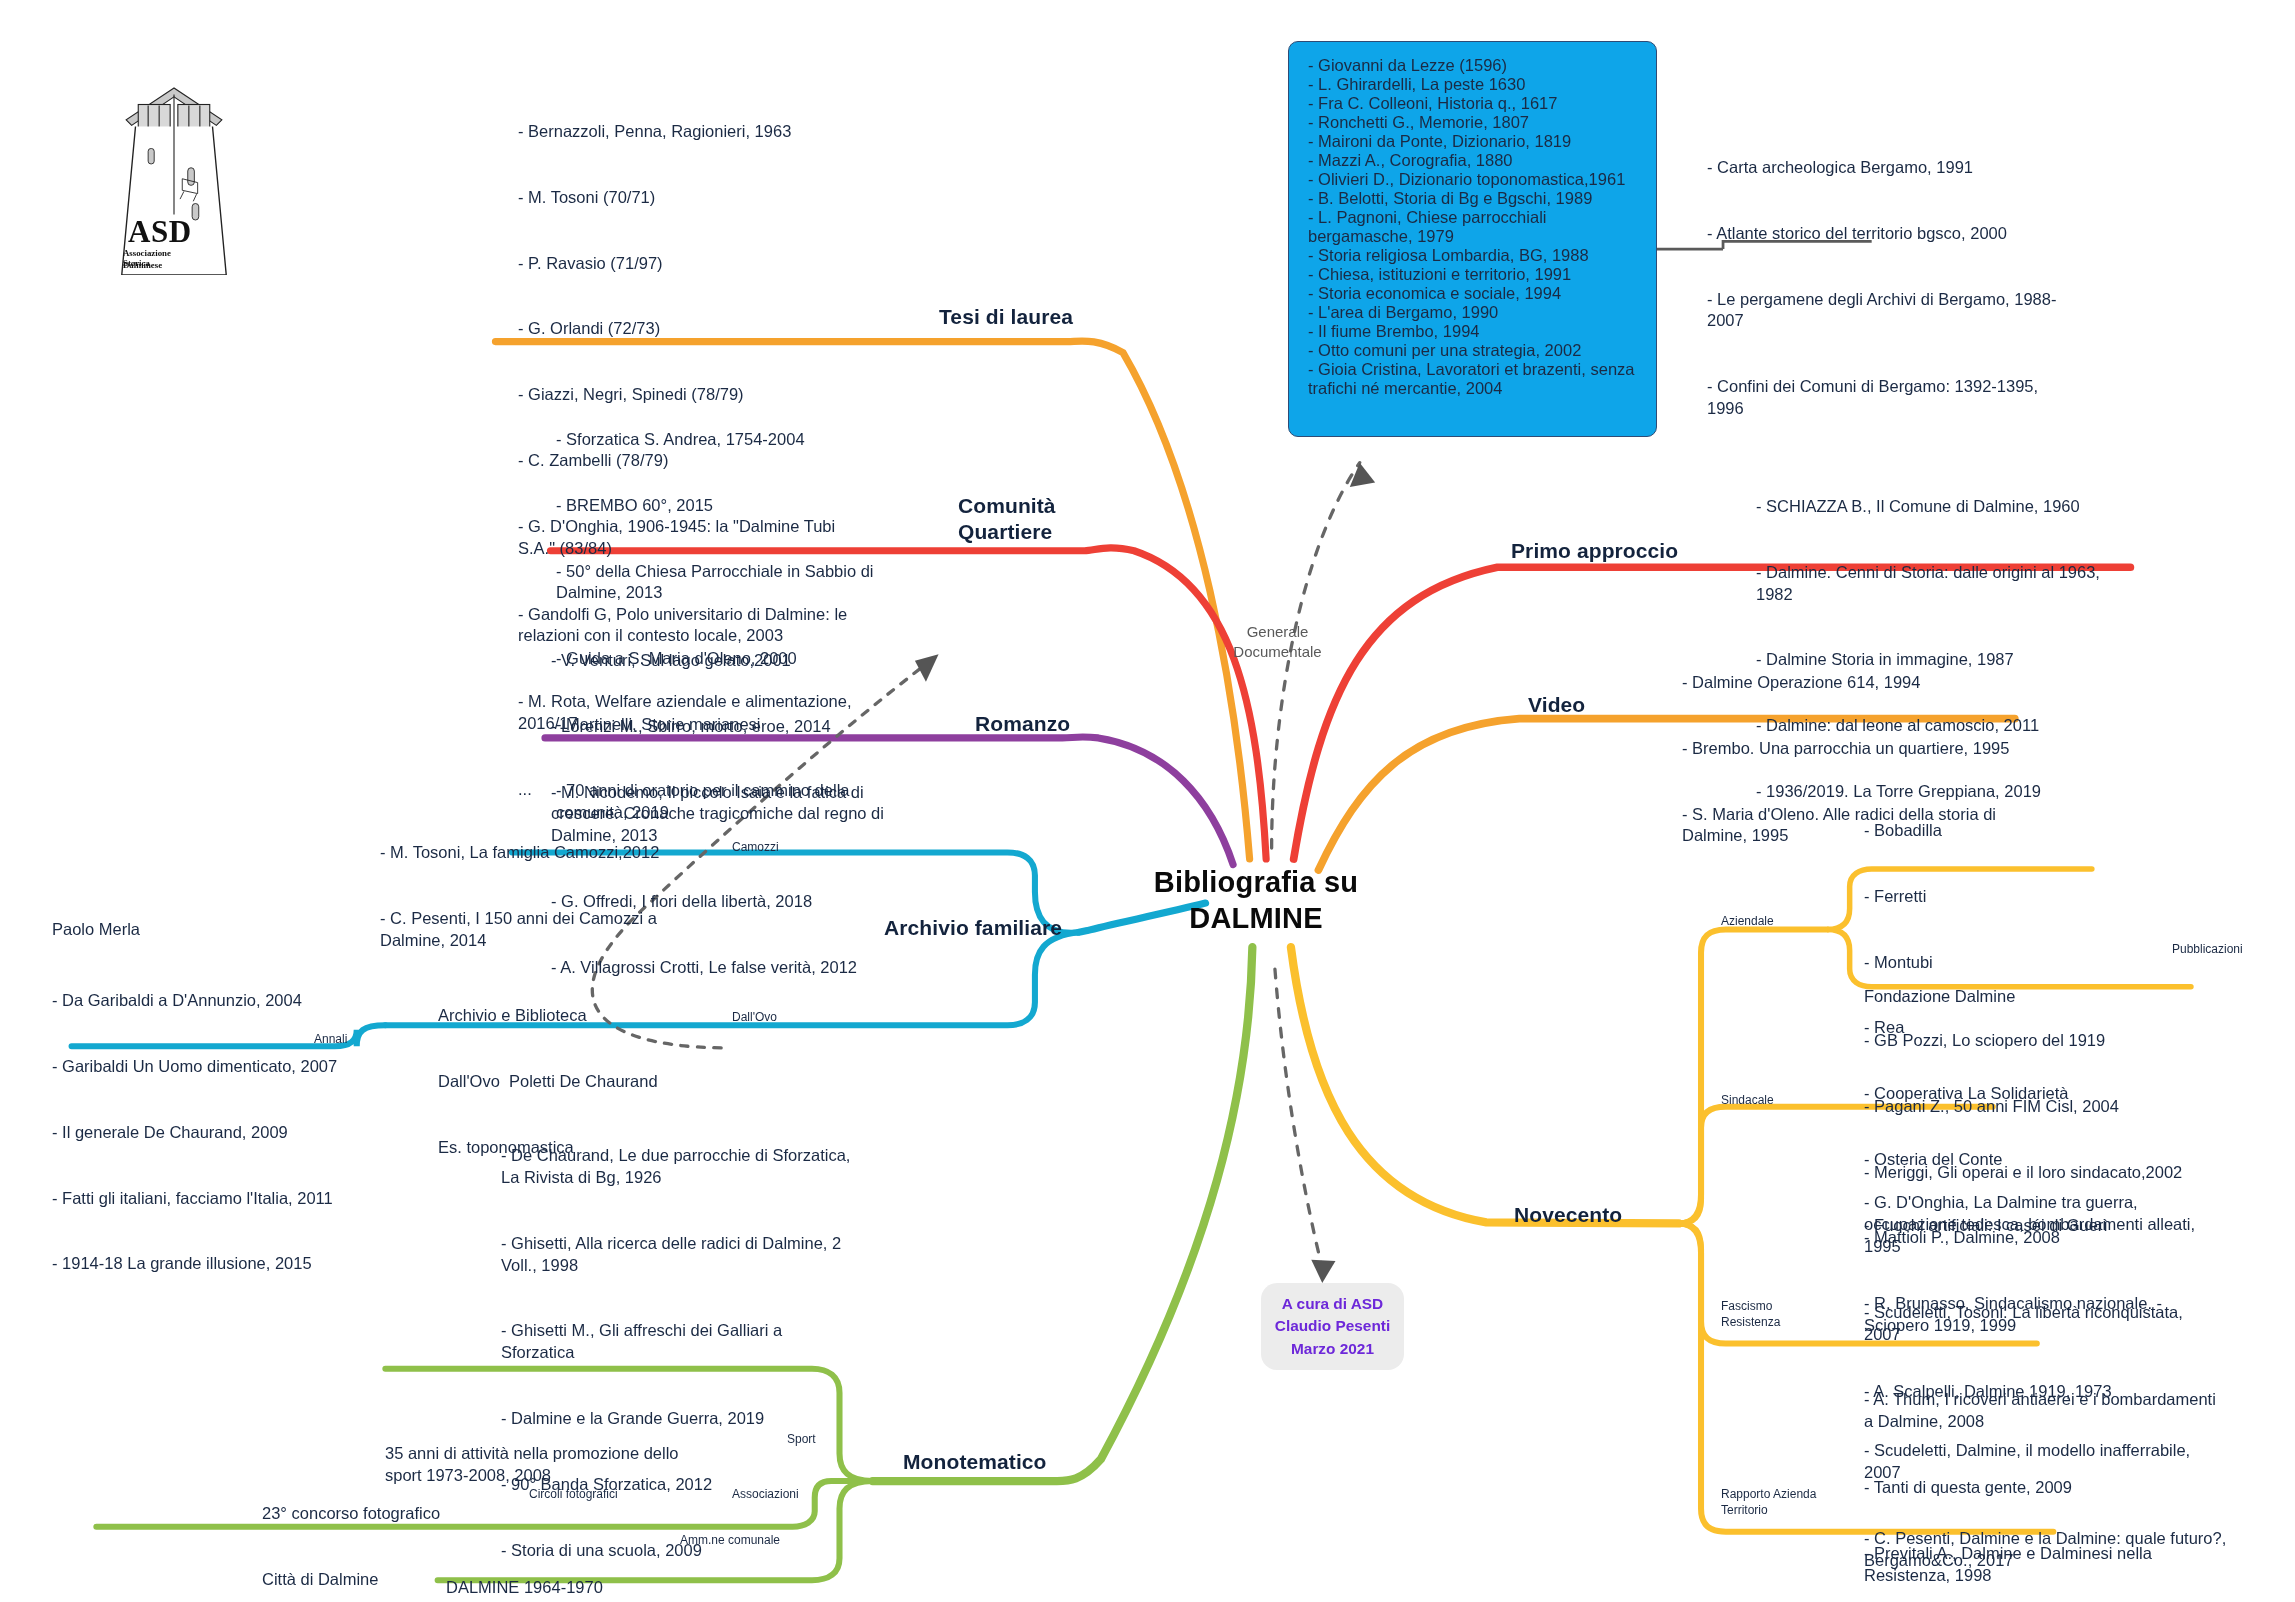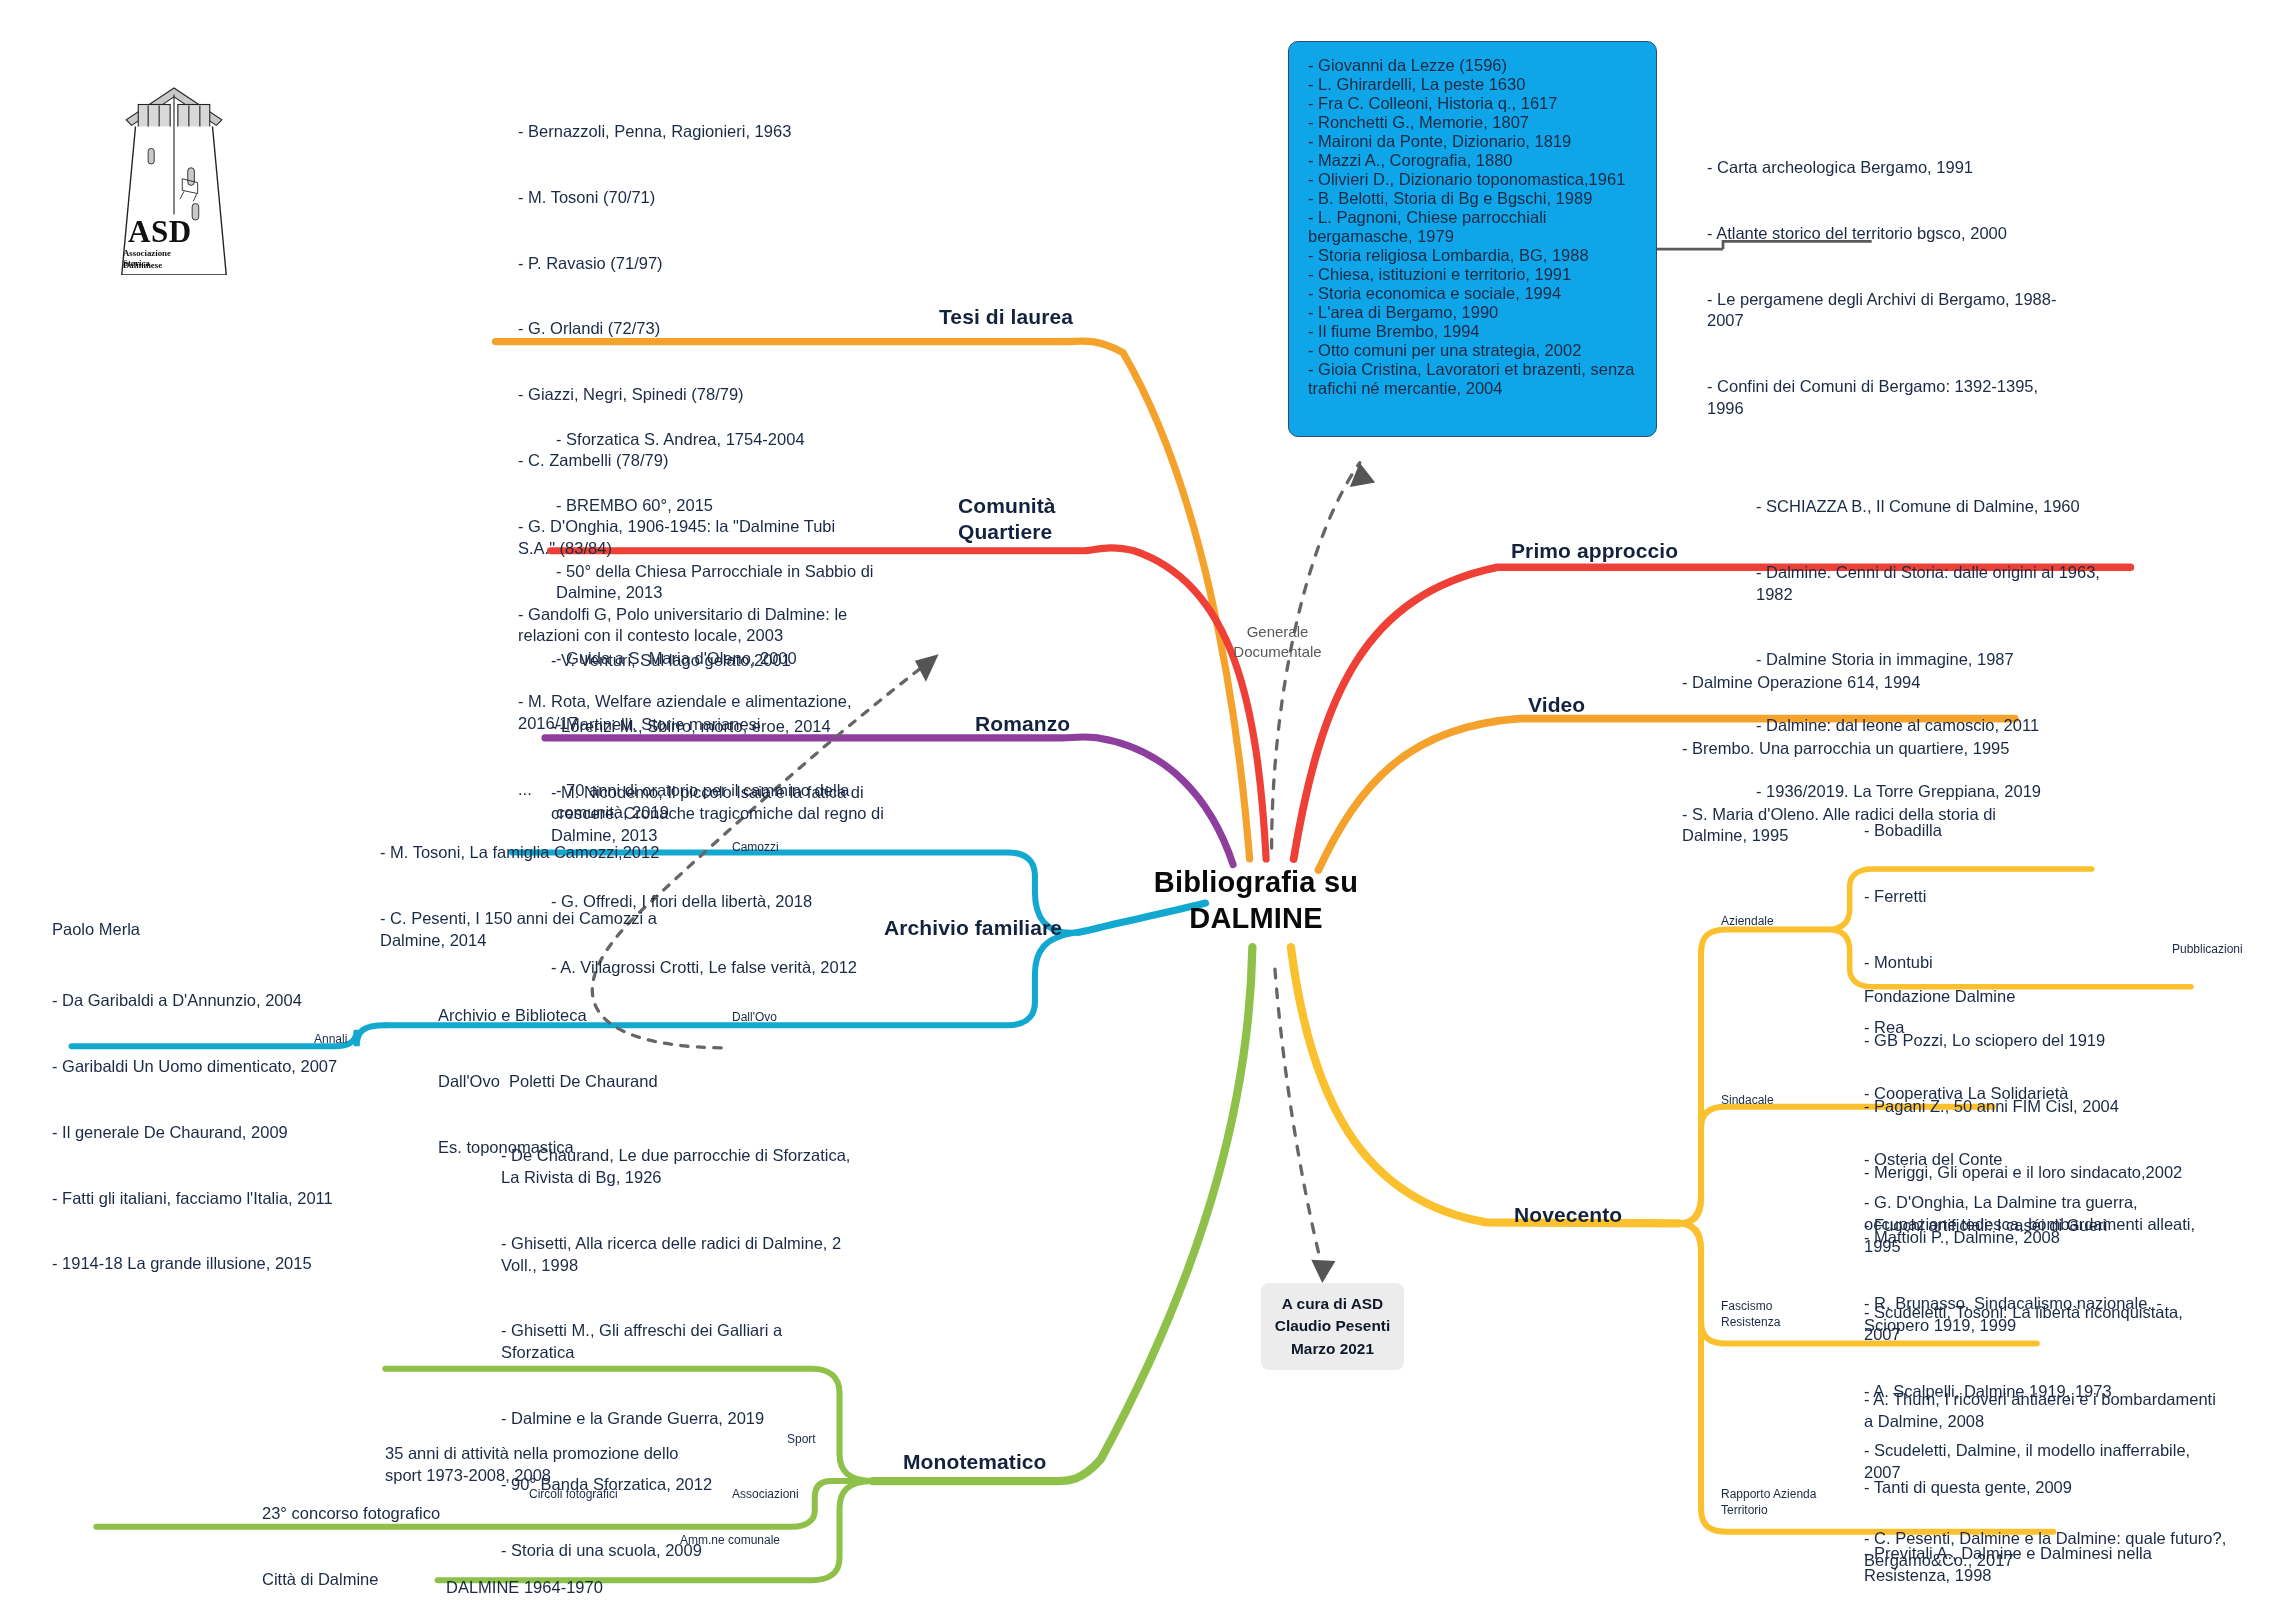--- a/index.html
+++ b/index.html
@@ -20,22 +20,22 @@
   .leaf{font-size:12px;color:#1b2a44;}
   .branch{font-size:21px;font-weight:bold;color:#13233d;letter-spacing:0.1px;}
   .center-title{
     position:absolute;font-size:29px;font-weight:bold;color:#0a0a0a;
     text-align:center;line-height:1.25;letter-spacing:0.2px;
   }
   .note{
     position:absolute;font-size:15px;color:#5a5a5a;text-align:center;line-height:1.3;
   }
   .credit{
-    position:absolute;background:#ececec;border-radius:8px;
-    font-size:15.4px;font-weight:bold;color:#0f172a;text-align:center;
+    position:absolute;background:#ececec;border-radius:16px;
+    font-size:15.4px;font-weight:bold;color:#6d28d9;text-align:center;
     line-height:1.45;padding:10px 12px;box-sizing:border-box;
   }
   .docbox{
     position:absolute;border:1.7px solid #2f4b75;border-radius:10px;
     box-sizing:border-box;background:#0ea5e9;
   }
   .docbox .list{position:static;padding:14.3px 16.5px 14.3px 19px;display:block;}
   .logo{position:absolute;}
   .logo-caption1{
     position:absolute;font-family:"Liberation Serif", serif;font-weight:bold;

